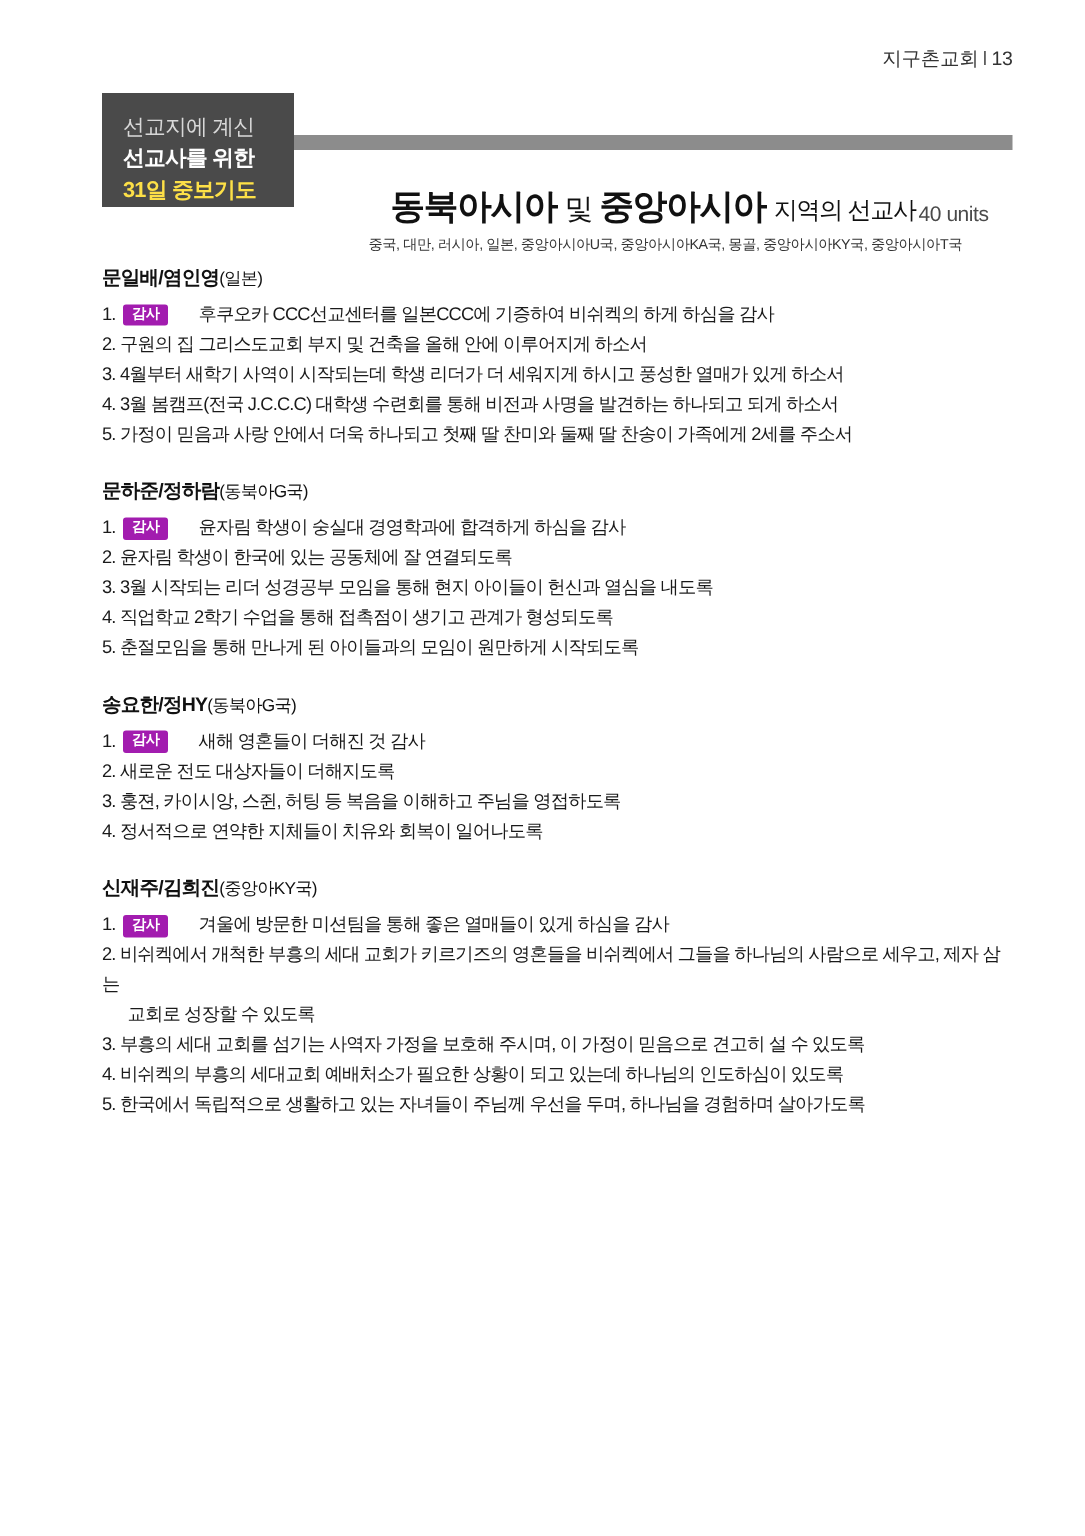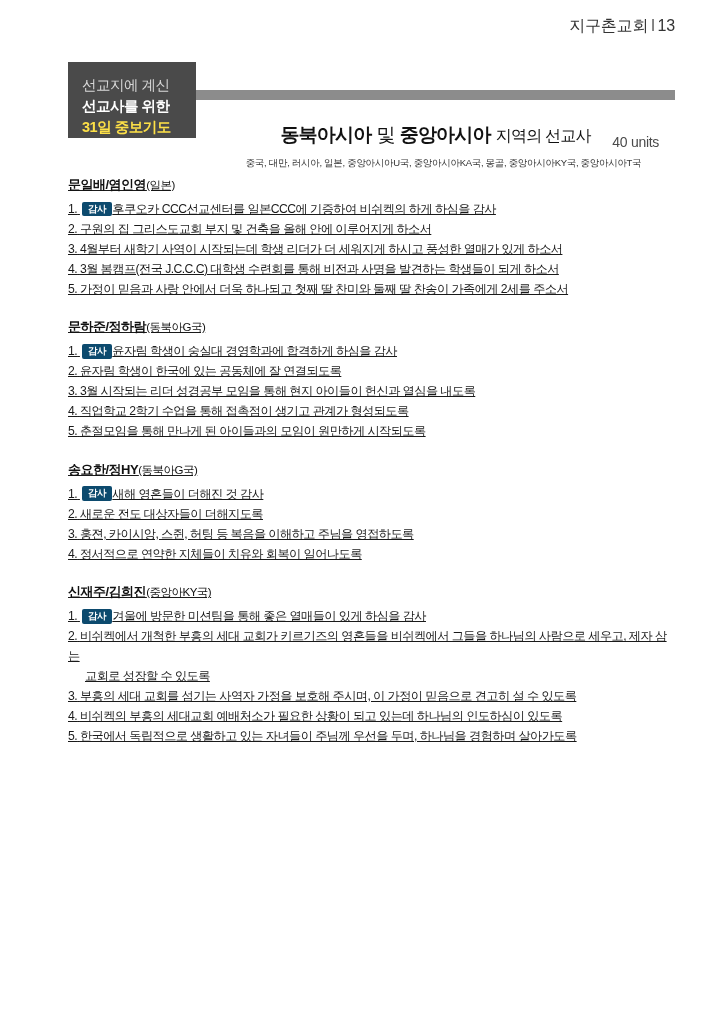--- a/index.html
+++ b/index.html
@@ -13,23 +13,23 @@
     height: 1024px;
     font-family: "Liberation Sans", "DejaVu Sans", sans-serif;
     color: #1a1a1a;
     position: relative;
     overflow: hidden;
   }
 
   
   .page-header {
     position: absolute;
-    top: 16px;
+    top: 30px;
     right: 48px;
-    font-size: 16px;
+    font-size: 13px;
     color: #333;
     letter-spacing: -0.2px;
   }
   .page-header .sep { margin: 0 3px; color: #555; }
 
   
   .banner {
     position: absolute;
     top: 58px;
     left: 68px;
@@ -60,21 +60,21 @@
   .banner-title {
     position: absolute;
     left: 0;
     right: 0;
     top: 22px;
     text-align: center;
     font-size: 21px;
     letter-spacing: -0.8px;
     color: #111;
   }
-  .banner-title .big { font-weight: bold; font-size: 19px; }
+  .banner-title .big { font-weight: bold; font-size: 23px; }
   .banner-title .mid { font-weight: normal; font-size: 19px; }
   .banner-title .tail { font-size: 16px; font-weight: normal; }
   .banner-units {
     position: absolute;
     right: 16px;
     top: 34px;
     font-size: 14px;
     color: #4a4a4a;
     letter-spacing: -0.3px;
   }
@@ -96,21 +96,20 @@
     height: 10px;
     background: #8c8c8c;
   }
 
   
   .content {
     position: absolute;
     top: 176px;
     left: 68px;
     right: 48px;
-    text-decoration: underline;
   }
   .group { margin-bottom: 19px; }
   .group-name {
     font-size: 13px;
     font-weight: bold;
     letter-spacing: -0.5px;
     color: #111;
     margin-bottom: 6px;
   }
   .group-name .region {
@@ -120,28 +119,28 @@
   .item {
     font-size: 12.2px;
     letter-spacing: -0.55px;
     line-height: 1.63;
     color: #1a1a1a;
     white-space: pre-wrap;
   }
   .num { }
   .tag {
     display: inline-block;
-    background: #0c4a6e;
+    background: #a21caf;
     color: #ffffff;
     font-size: 9.5px;
     font-weight: bold;
     letter-spacing: -0.3px;
     border-radius: 2px;
     padding: 1px 6px 2px 6px;
-    margin: 0 0 0 2px;
+    margin: 0 20px 0 2px;
     vertical-align: 1.5px;
     line-height: 1.25;
   }
   .cont { display: block; padding-left: 17px; }
 </style>
 </head>
 <body>
 
 <div class="page-header">
   <span>지구촌교회</span><span class="sep">l</span><span>13</span>
@@ -165,21 +164,21 @@
     <div class="banner-rule"></div>
   </div>
 </div>
 
 <div class="content" id="groups">
     <div class="group">
       <div class="group-name"><span>문일배/염인영</span><span class="region">(일본)</span></div>
       <div class="item"><span class="num">1.</span> <span class="tag">감사</span><span>후쿠오카 CCC선교센터를 일본CCC에 기증하여 비쉬켁의 하게 하심을 감사</span></div>
       <div class="item"><span class="num">2.</span> <span>구원의 집 그리스도교회 부지 및 건축을 올해 안에 이루어지게 하소서</span></div>
       <div class="item"><span class="num">3.</span> <span>4월부터 새학기 사역이 시작되는데 학생 리더가 더 세워지게 하시고 풍성한 열매가 있게 하소서</span></div>
-      <div class="item"><span class="num">4.</span> <span>3월 봄캠프(전국 J.C.C.C) 대학생 수련회를 통해 비전과 사명을 발견하는 학생들이 되게 하소서</span></div>
+      <div class="item"><span class="num">4.</span> <span>3월 봄캠프(전국 J.C.C.C) 대학생 수련회를 통해 비전과 사명을 발견하는 하나되고 되게 하소서</span></div>
       <div class="item"><span class="num">5.</span> <span>가정이 믿음과 사랑 안에서 더욱 하나되고 첫째 딸 찬미와 둘째 딸 찬송이 가족에게 2세를 주소서</span></div>
     </div>
     <div class="group">
       <div class="group-name"><span>문하준/정하람</span><span class="region">(동북아G국)</span></div>
       <div class="item"><span class="num">1.</span> <span class="tag">감사</span><span>윤자림 학생이 숭실대 경영학과에 합격하게 하심을 감사</span></div>
       <div class="item"><span class="num">2.</span> <span>윤자림 학생이 한국에 있는 공동체에 잘 연결되도록</span></div>
       <div class="item"><span class="num">3.</span> <span>3월 시작되는 리더 성경공부 모임을 통해 현지 아이들이 헌신과 열심을 내도록</span></div>
       <div class="item"><span class="num">4.</span> <span>직업학교 2학기 수업을 통해 접촉점이 생기고 관계가 형성되도록</span></div>
       <div class="item"><span class="num">5.</span> <span>춘절모임을 통해 만나게 된 아이들과의 모임이 원만하게 시작되도록</span></div>
     </div>

